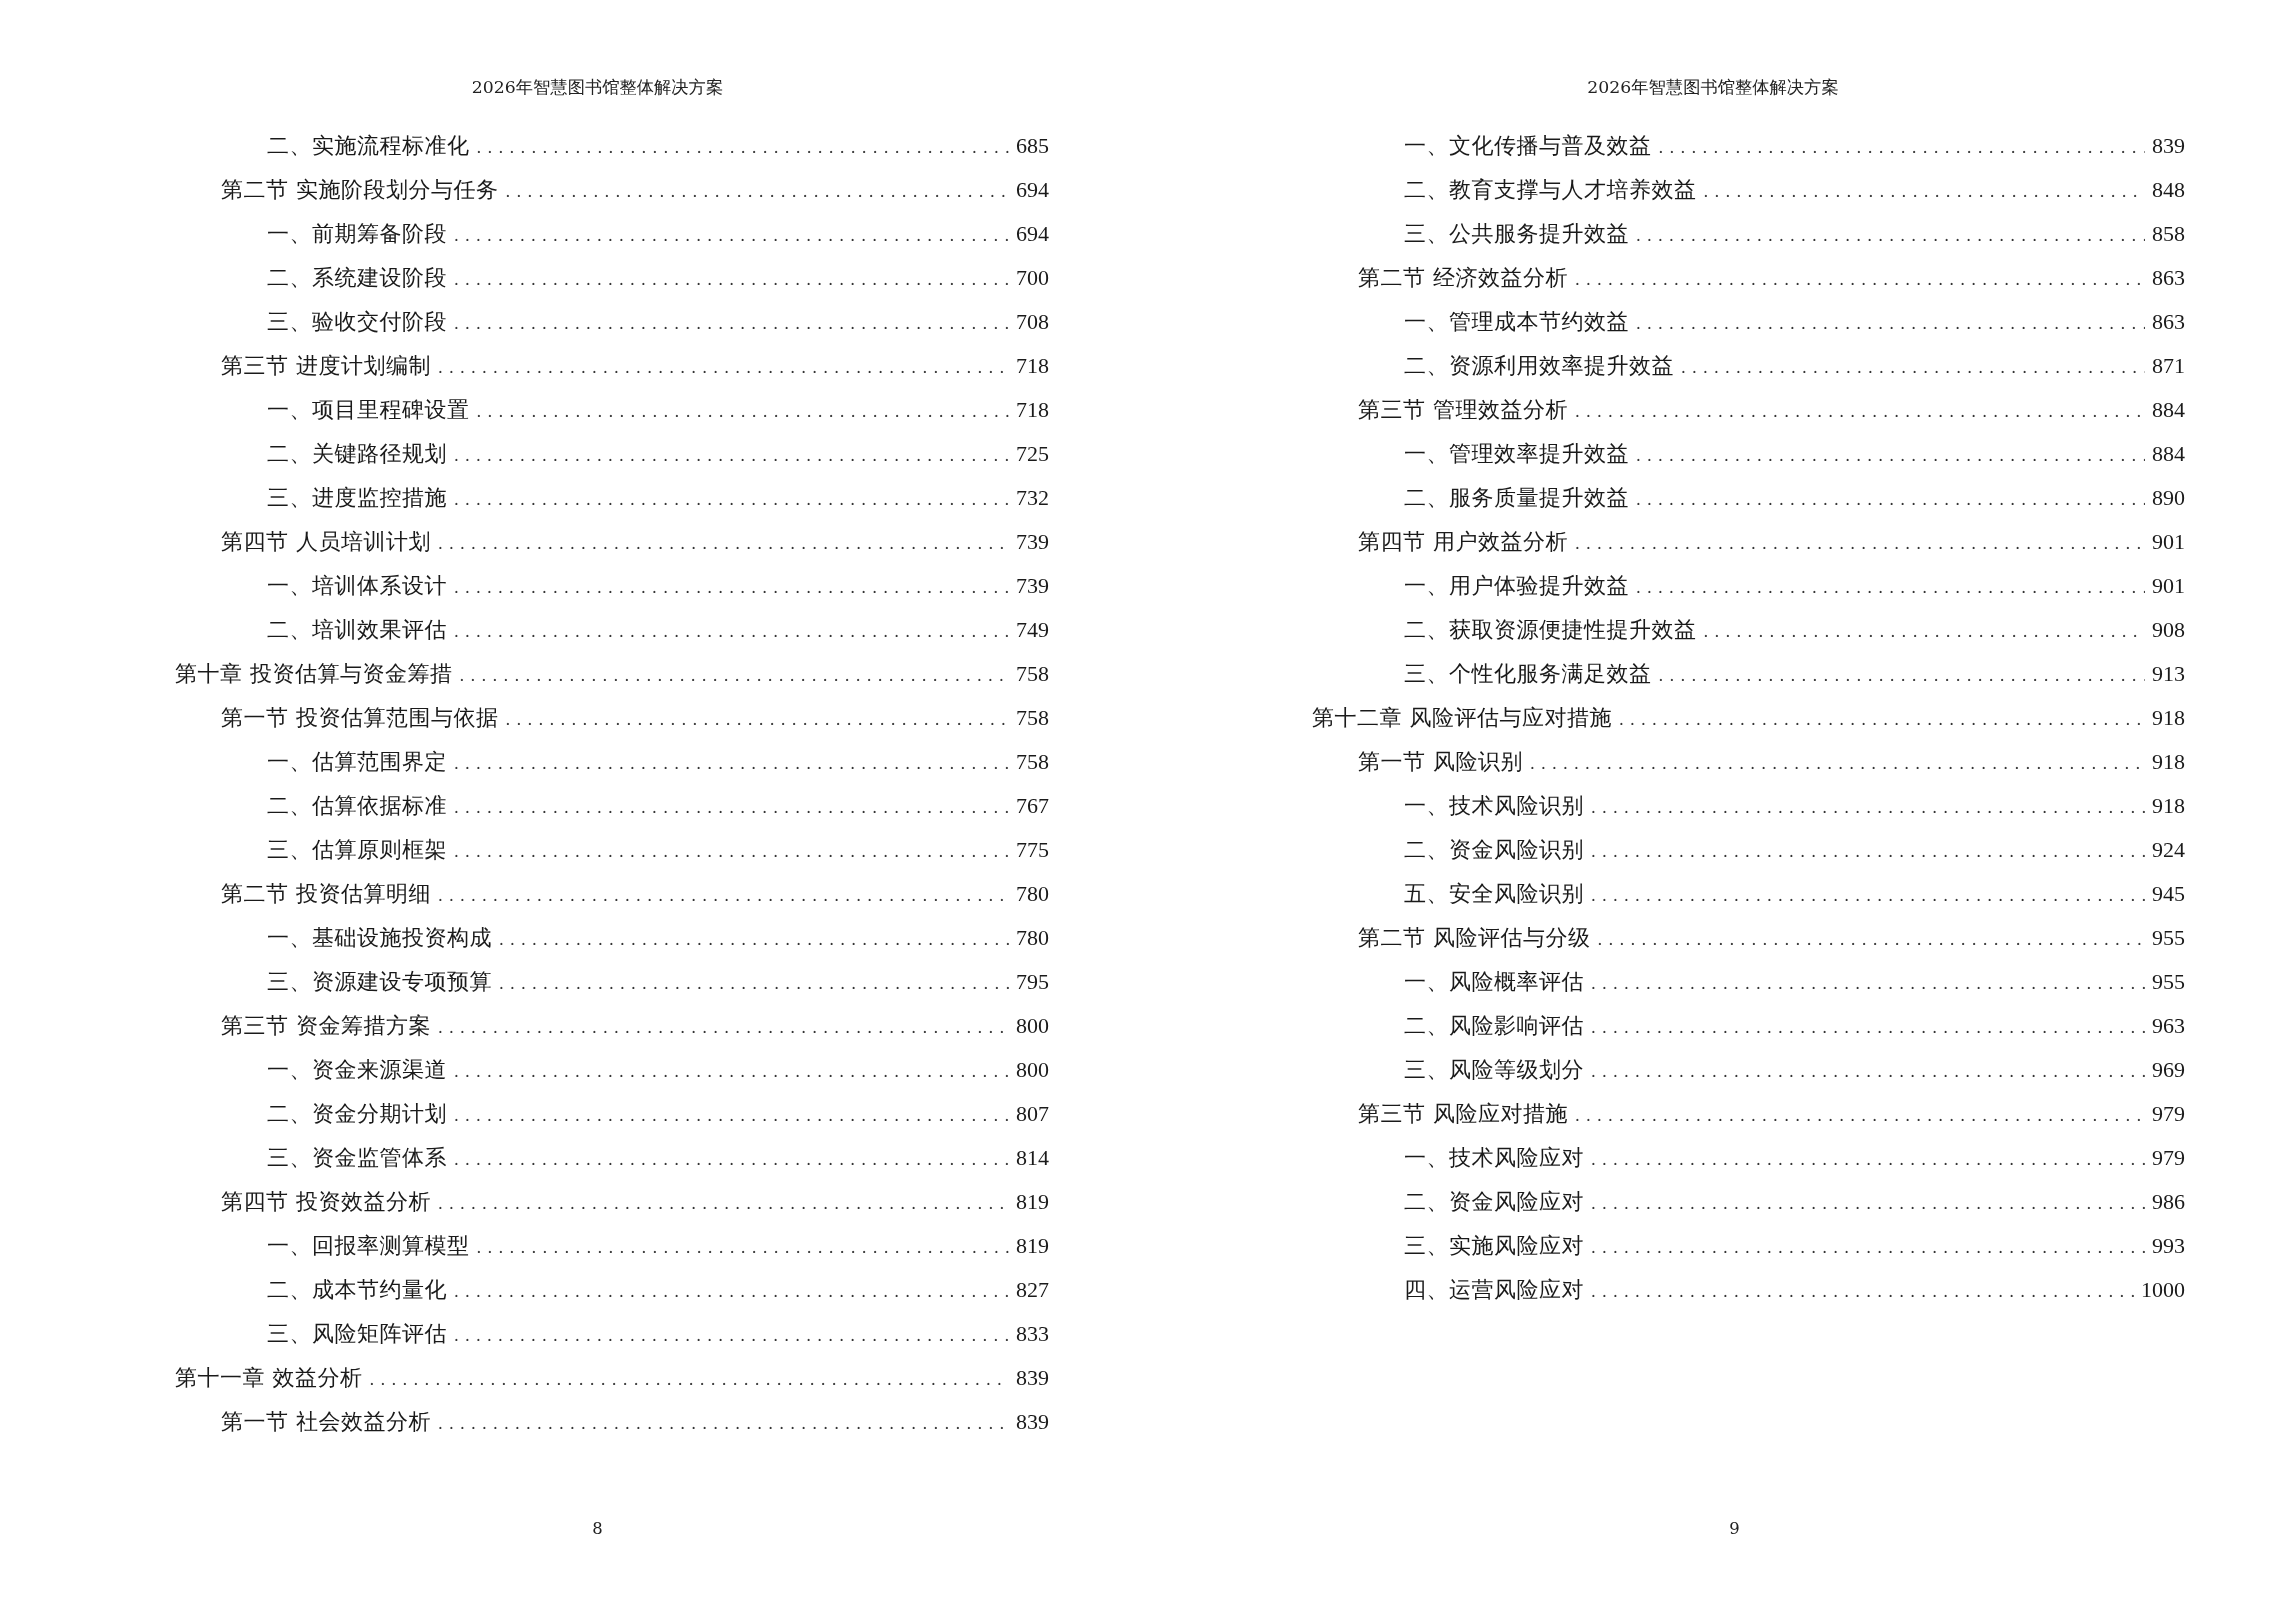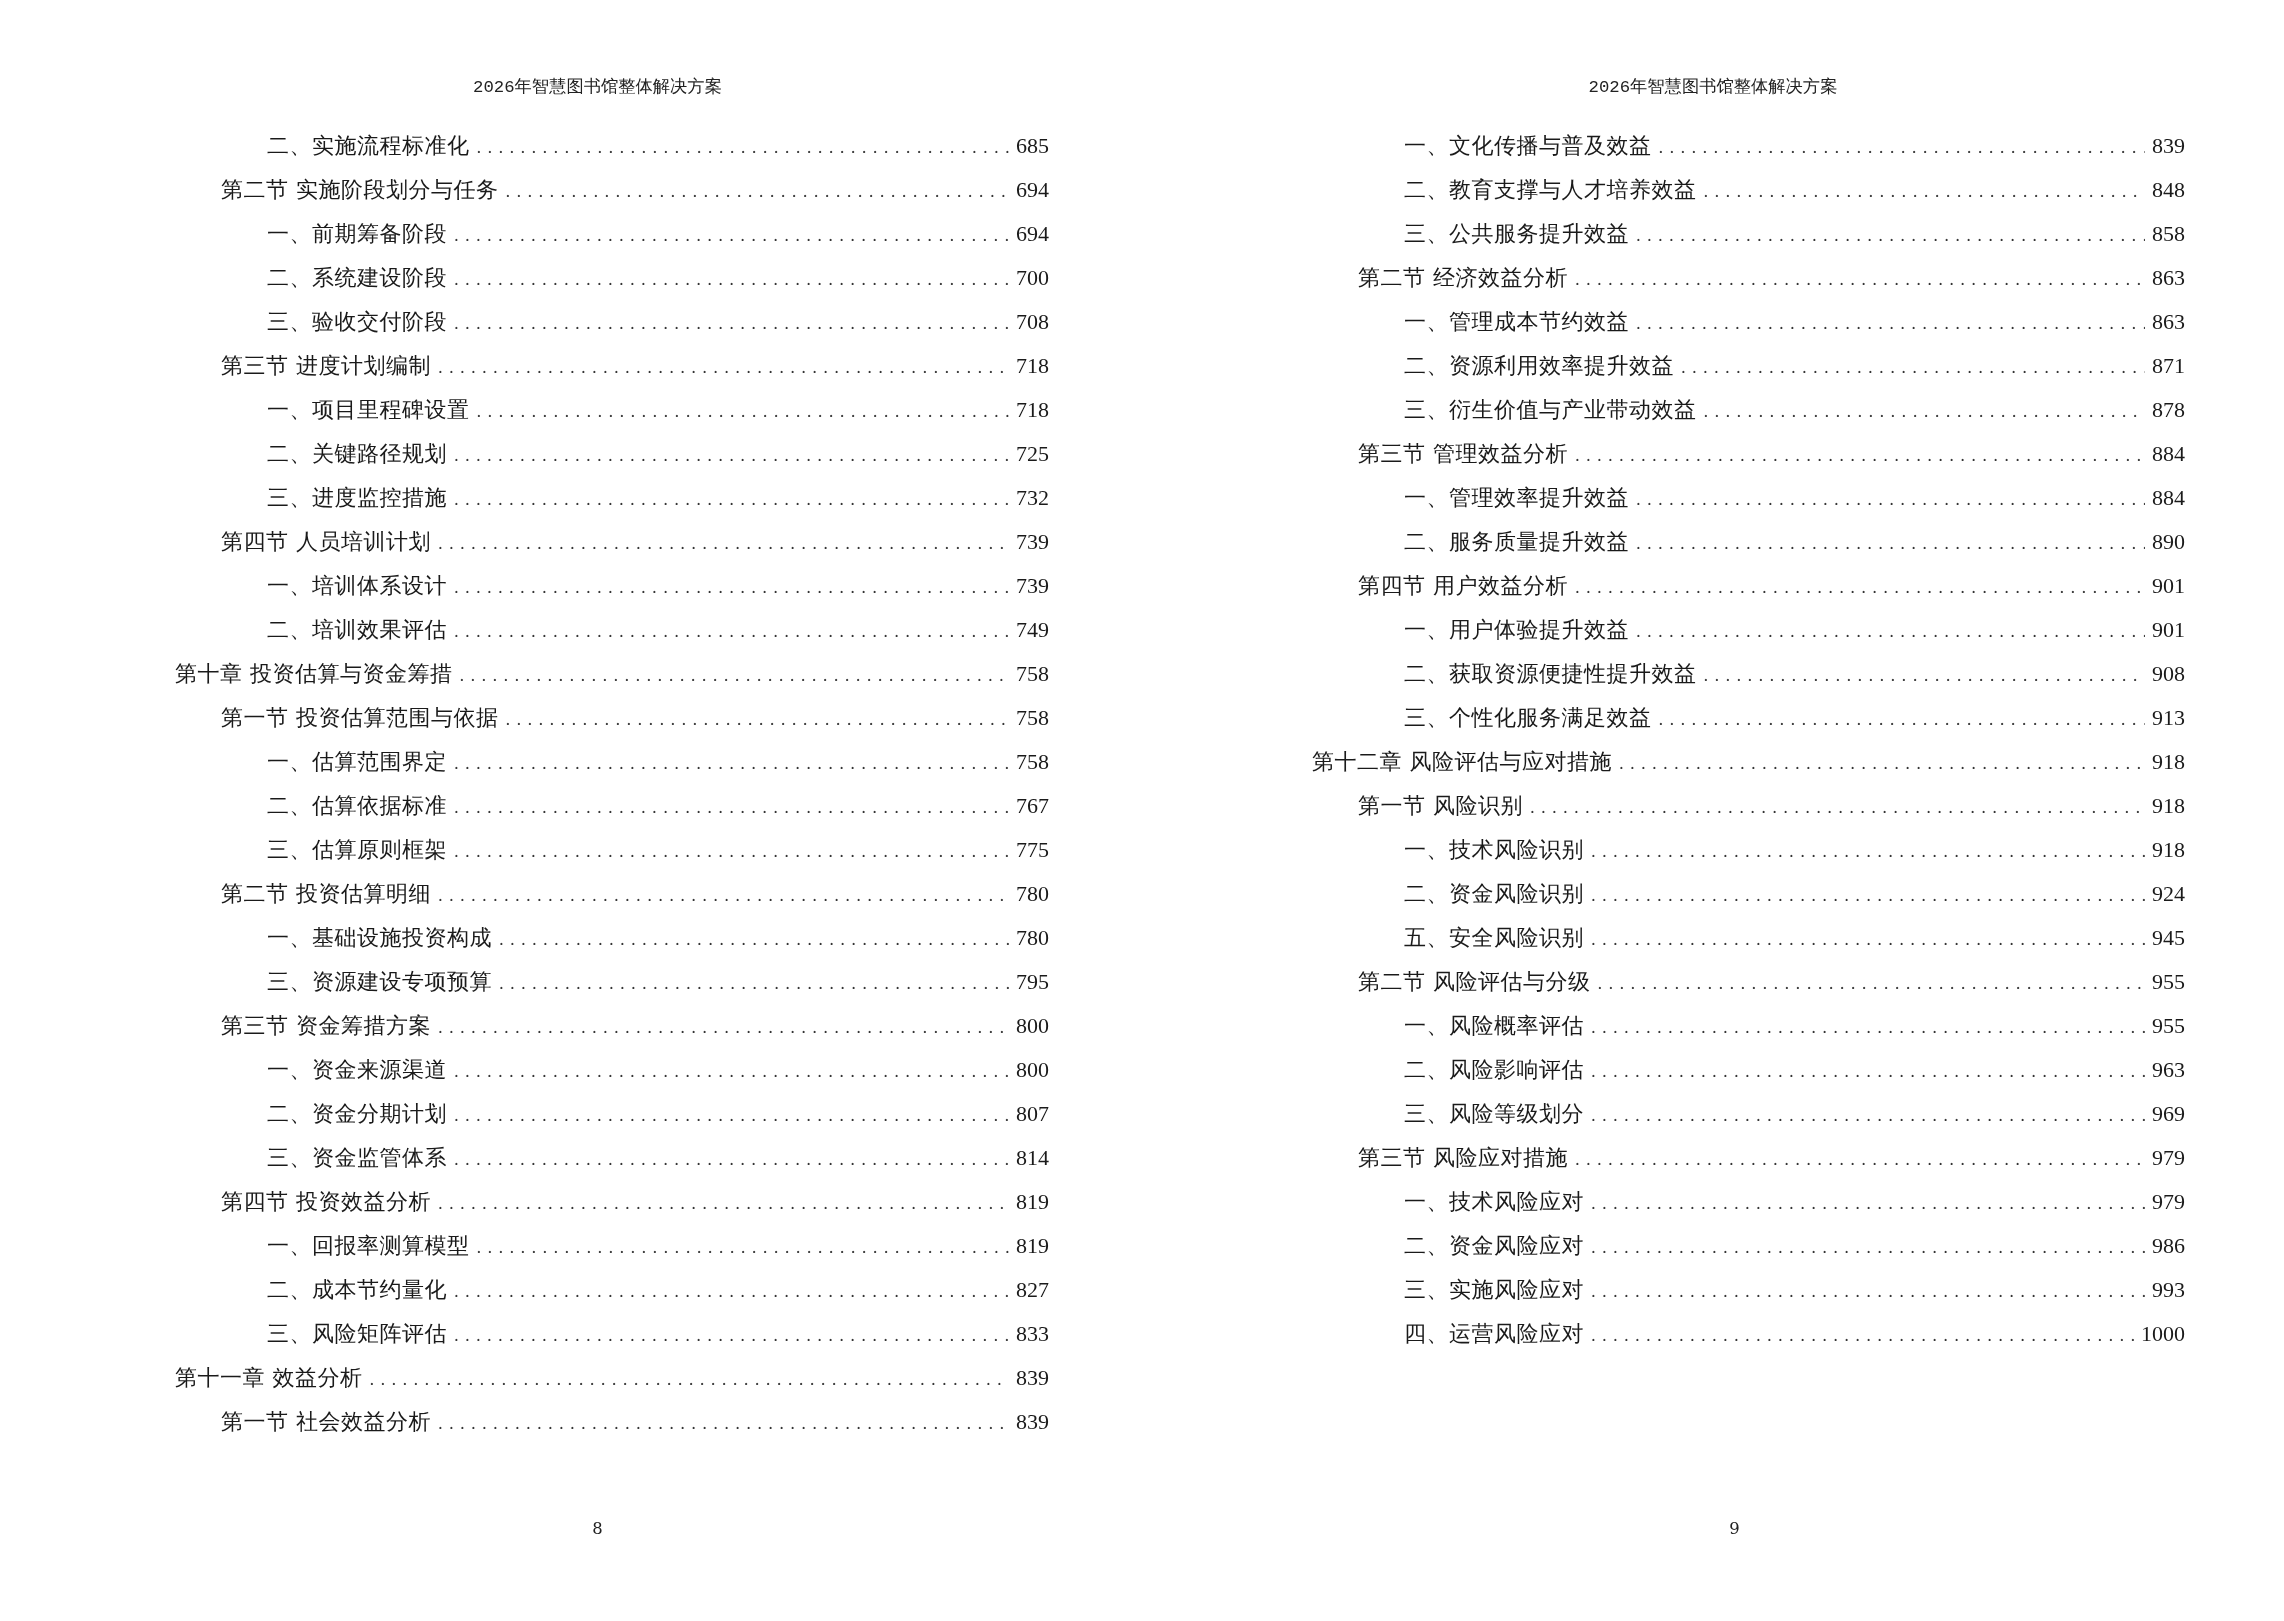--- a/index.html
+++ b/index.html
@@ -25,21 +25,20 @@
 
     .running-header {
       position: absolute;
       top: 77px;
       left: 0;
       width: 100%;
       text-align: center;
       font-size: 17.3px;
       line-height: 21px;
       color: #222;
-      font-family: Liberation Mono, monospace;
     }
     .page-left .running-header { left: 0; width: 1195px; }
     .page-right .running-header { left: 0; width: 1142px; }
 
     .toc {
       position: absolute;
       top: 115px;
       margin: 9px;
       padding: 0;
       list-style: none;
@@ -278,25 +277,20 @@
       <li class="toc-row level-3">
         <span class="toc-title">一、管理成本节约效益</span>
         <span class="toc-dots"></span>
         <span class="toc-page">863</span>
       </li>
       <li class="toc-row level-3">
         <span class="toc-title">二、资源利用效率提升效益</span>
         <span class="toc-dots"></span>
         <span class="toc-page">871</span>
       </li>
-      <li class="toc-row level-3">
-        <span class="toc-title">三、衍生价值与产业带动效益</span>
-        <span class="toc-dots"></span>
-        <span class="toc-page">878</span>
-      </li>
       <li class="toc-row level-2">
         <span class="toc-title">第三节  管理效益分析</span>
         <span class="toc-dots"></span>
         <span class="toc-page">884</span>
       </li>
       <li class="toc-row level-3">
         <span class="toc-title">一、管理效率提升效益</span>
         <span class="toc-dots"></span>
         <span class="toc-page">884</span>
       </li>

